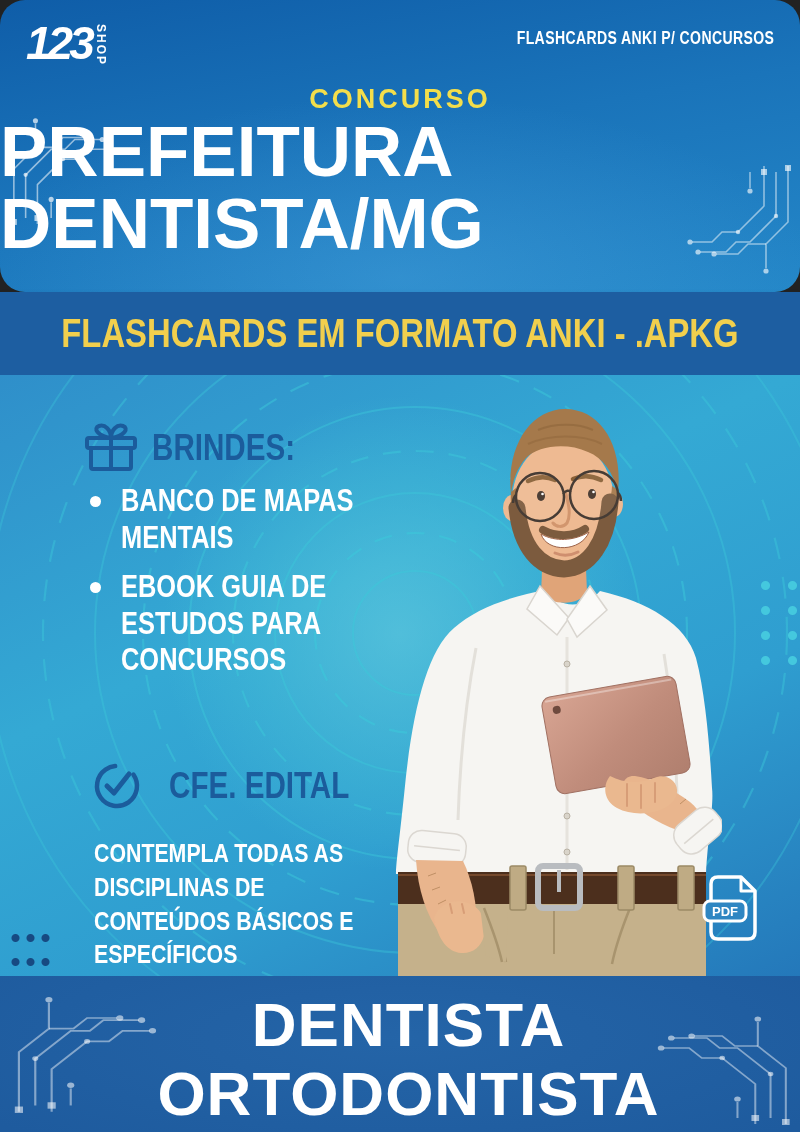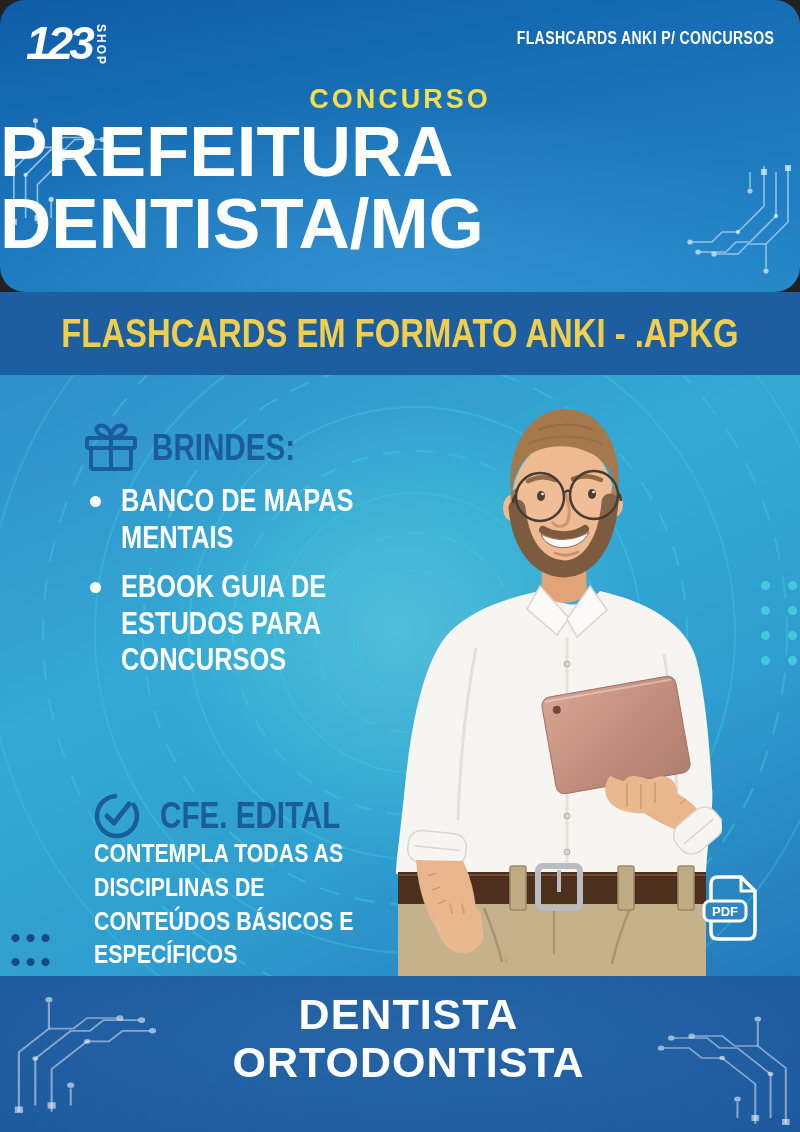--- a/index.html
+++ b/index.html
@@ -69,21 +69,21 @@
     background-image:radial-gradient(circle,#174a82 3.5px,rgba(0,0,0,0) 4.5px);
     background-size:15px 24px;background-position:2px 2px;
   }
 
   .section-head{display:flex;align-items:center;color:#1b5c9c;}
   .section-head .hd-txt{
     font-size:37px;font-weight:bold;letter-spacing:0;white-space:nowrap;
     transform:scaleX(.80);transform-origin:left center;display:inline-block;
   }
   .brindes-head{left:84px;top:47px;gap:14px;}
-  .edital-head{left:92px;top:416px;gap:18px;}
+  .edital-head{left:92px;top:386px;gap:27px;}
 
   .bonus-list{left:84px;top:104px;width:420px;list-style:none;margin:4px;padding:0;}
   .bonus-list li{display:flex;margin-bottom:13px;}
   .bonus-list .dot{
     flex:none;width:11px;height:11px;border-radius:50%;background:#fff;
     margin:13px 20px 0 2px;
   }
   .bonus-list .li-txt{
     color:#fff;font-size:31px;font-weight:bold;line-height:1.18;width:352px;
     transform:scaleX(.82);transform-origin:left top;display:inline-block;
@@ -98,21 +98,21 @@
 
   
   .footer{
     position:absolute;left:0;top:976px;width:800px;height:156px;
     background:
       radial-gradient(ellipse 700px 180px at 50% 40%, rgba(48,118,185,.35), rgba(0,0,0,0) 75%),
       #1e5b9e;
   }
   .role-title{
     position:absolute;left:0;top:14px;width:777px;text-align:center;color:#fff;
-    font-size:43px;font-weight:bold;line-height:1.12;letter-spacing:1px;padding-left:40px;
+    font-size:62px;font-weight:bold;line-height:1.12;letter-spacing:1px;padding-left:40px;
   }
 
   .circuit{pointer-events:none;}
   .circ-tl{left:6px;top:108px;width:108px;height:118px;}
   .circ-tr{right:4px;top:164px;width:110px;height:120px;transform:rotate(180deg);}
   .circ-bl{left:8px;top:10px;width:150px;height:128px;}
   .circ-br{right:4px;bottom:6px;width:140px;height:120px;transform:scaleX(-1);}
 </style>
 </head>
 <body>

